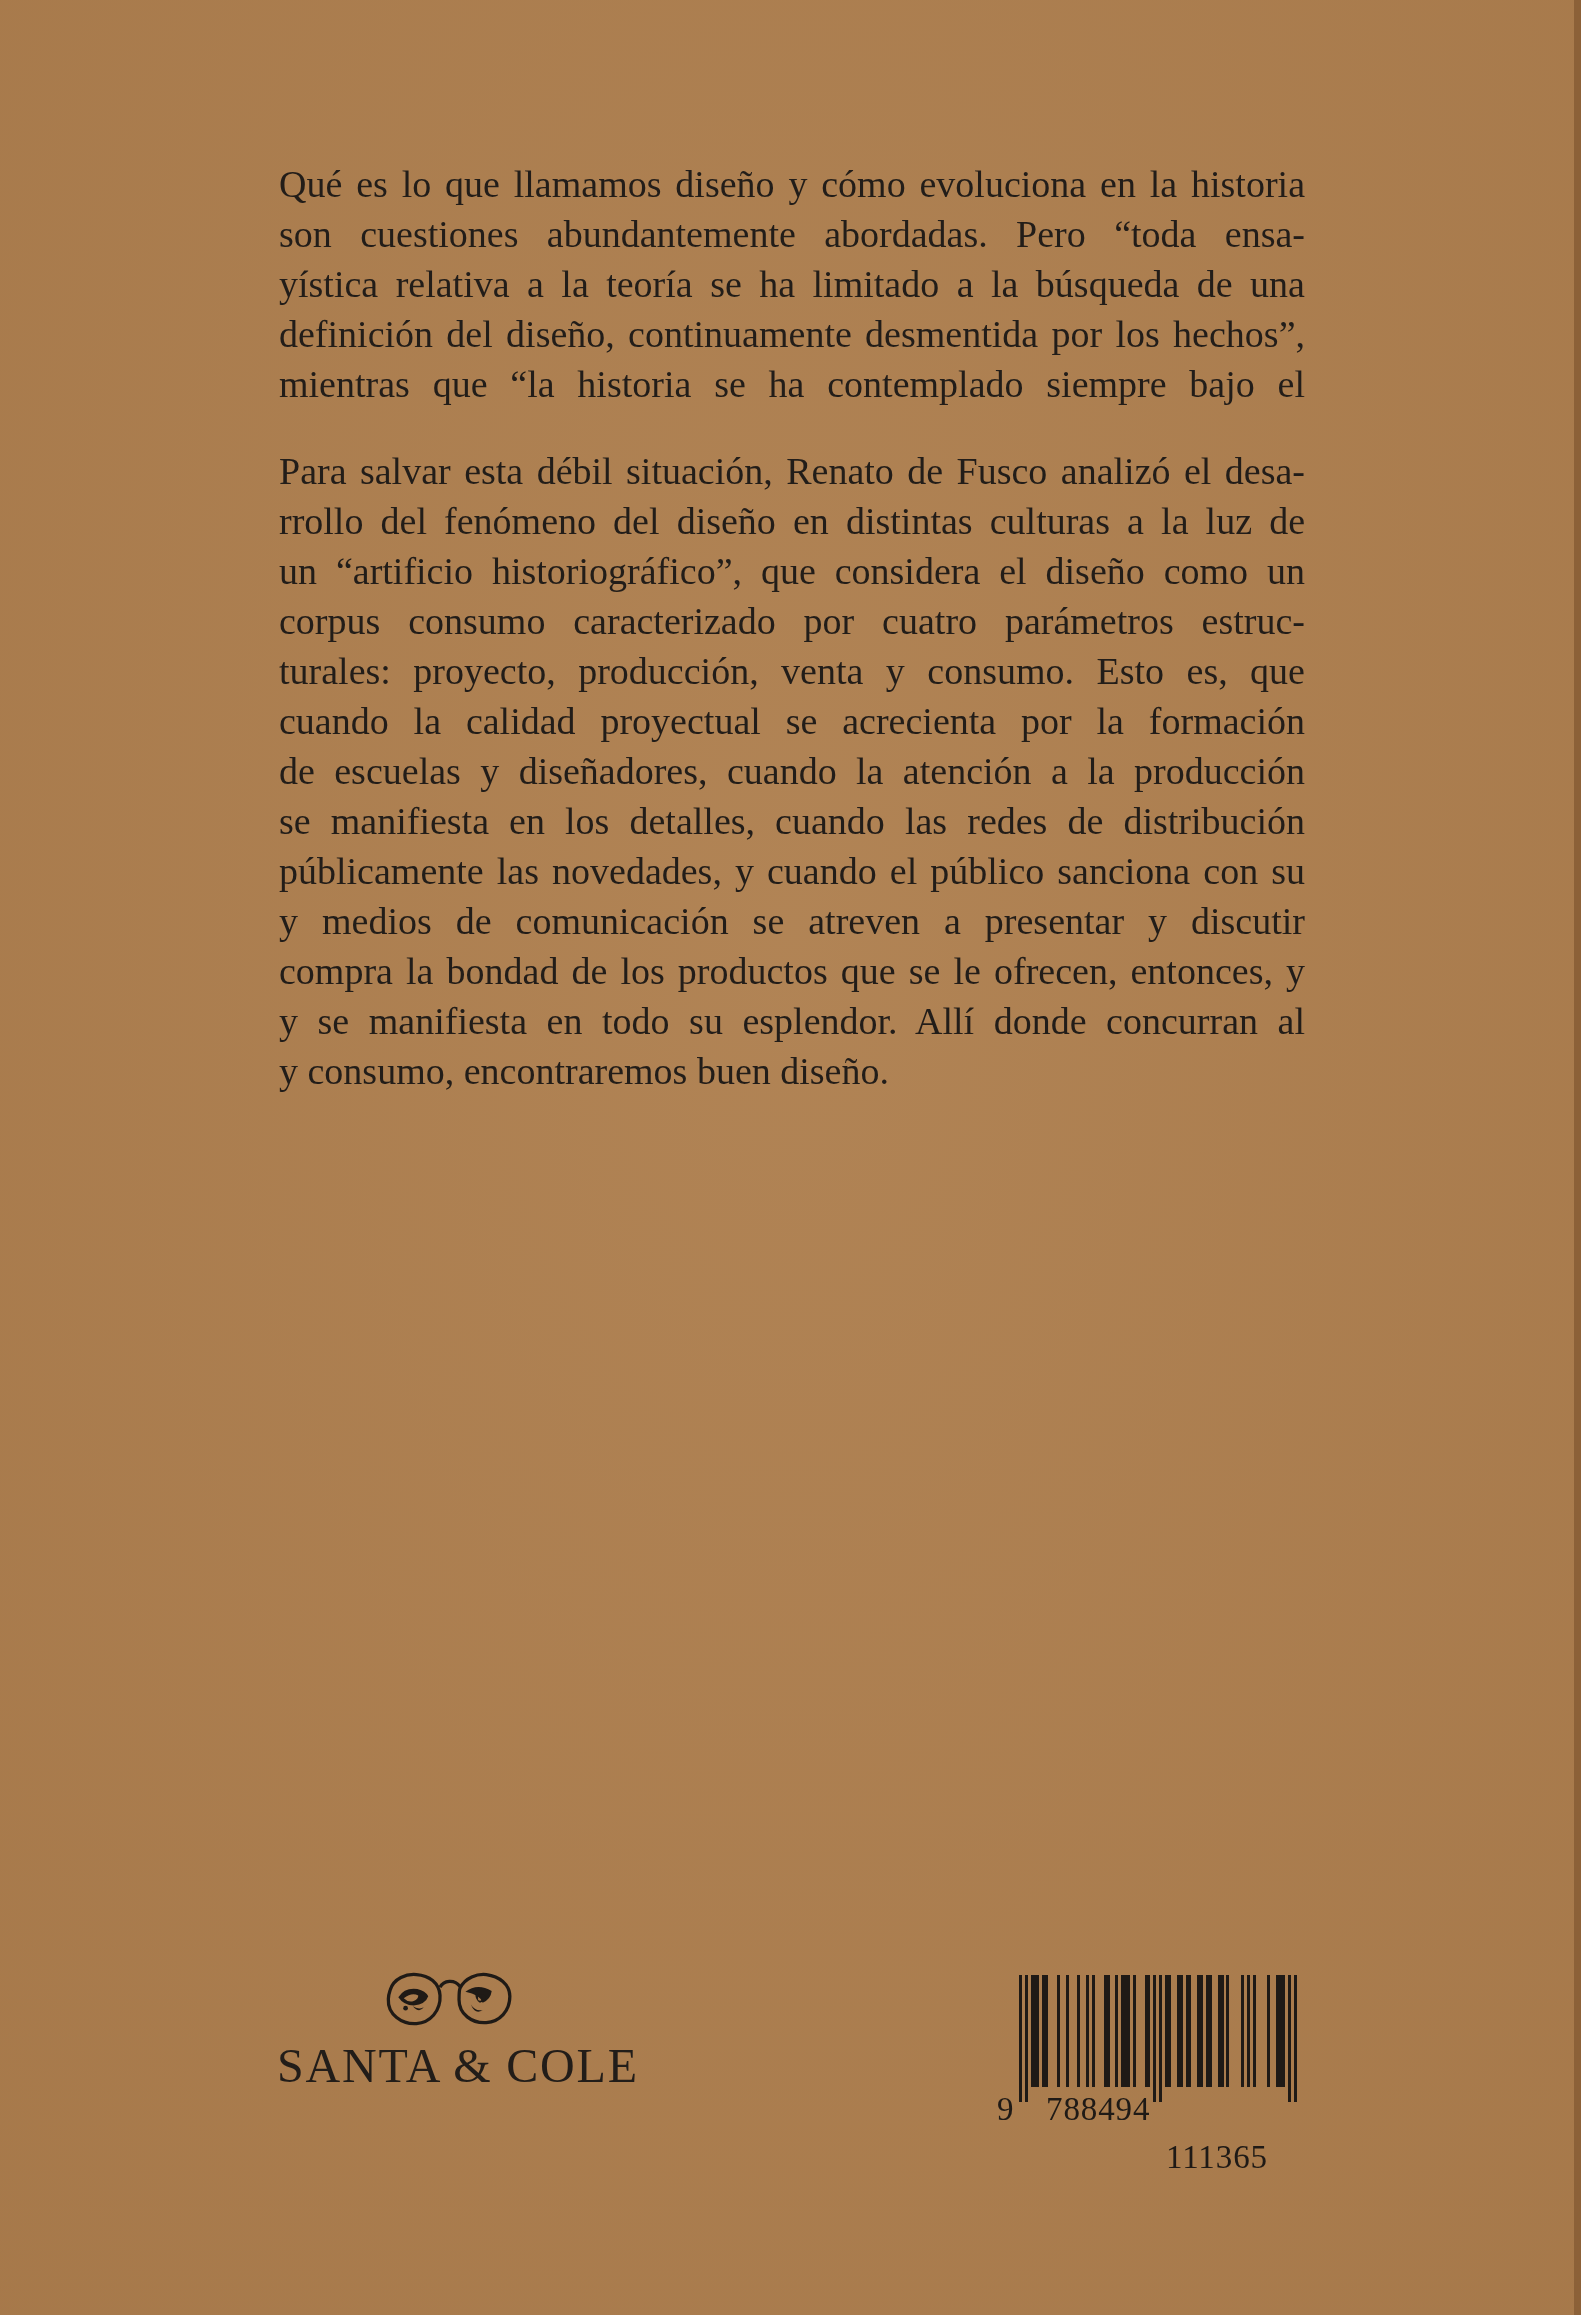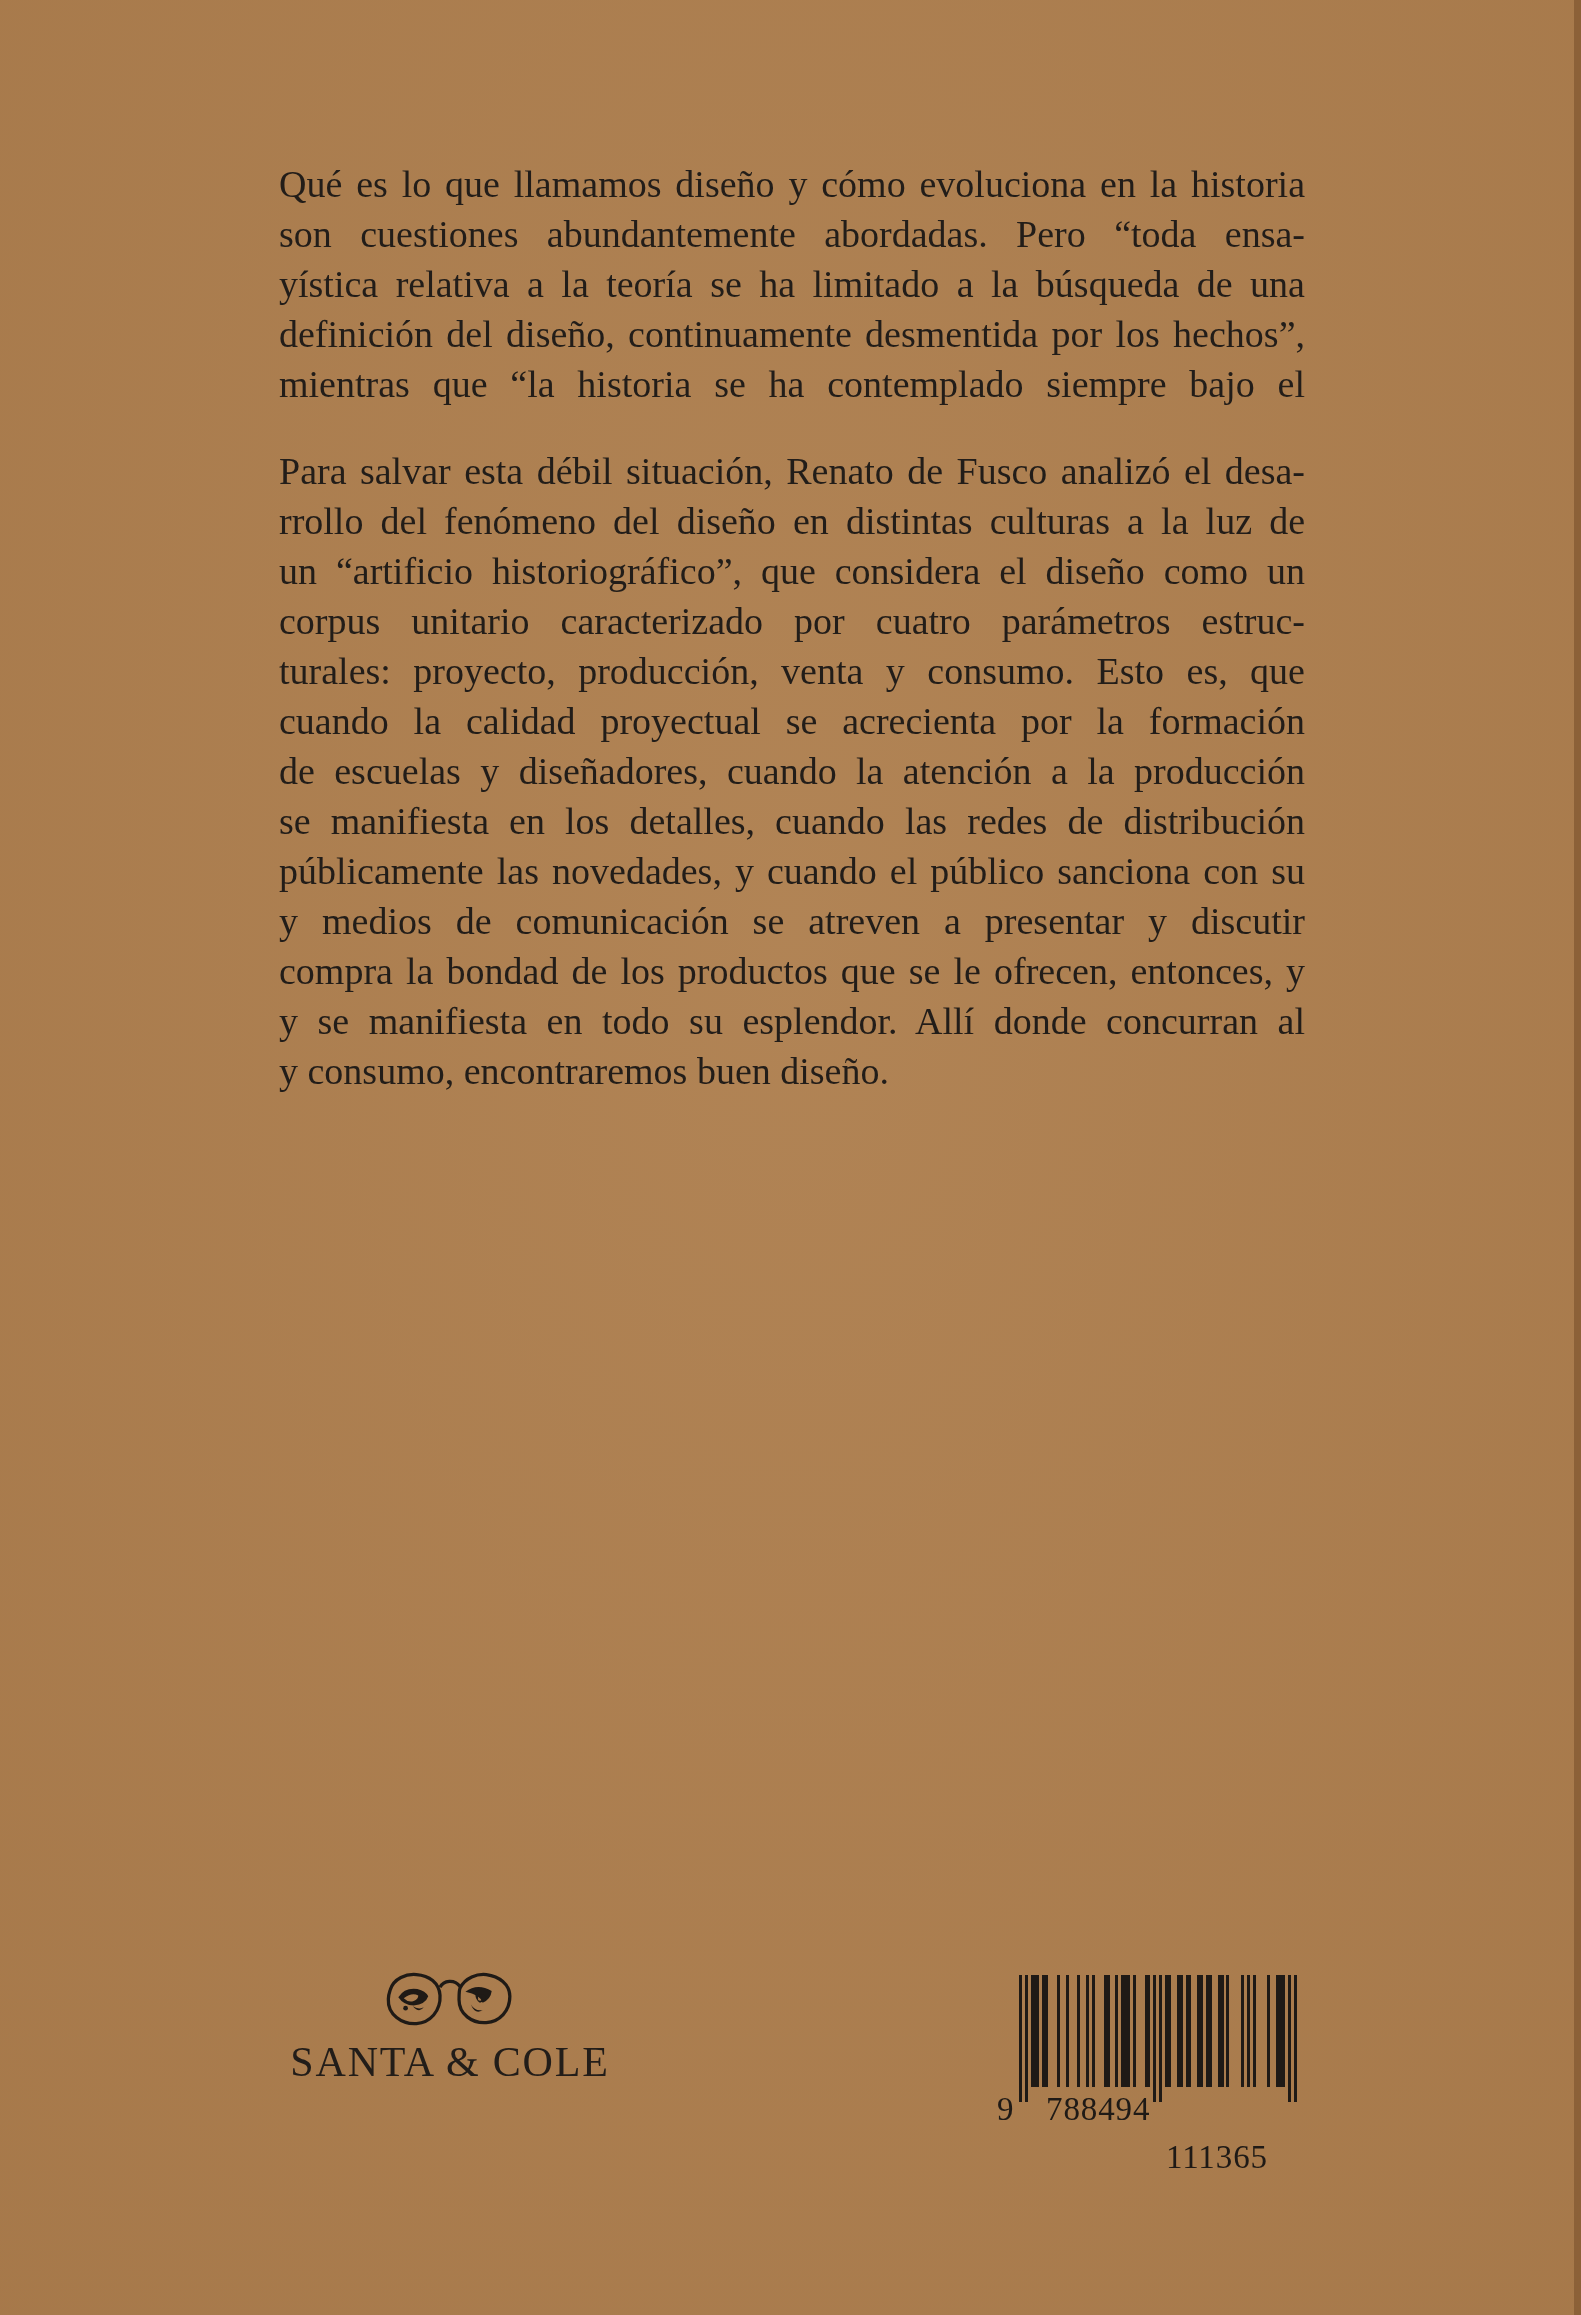--- a/index.html
+++ b/index.html
@@ -40,21 +40,21 @@
   .line em{font-style:italic;}
   
   .publisher{
     position:absolute;
     left:277px;top:1970px;width:346px;
     text-align:center;
   }
   .glasses{display:block;margin:0 auto;}
   .publisher-name{
     margin-top:8.1px;
-    font-size:42px;
+    font-size:48px;
     letter-spacing:1.8px;
     white-space:nowrap;
     color:var(--ink);
   }
   
   .barcode{
     position:absolute;
     left:1019px;top:1975px;
     width:277px;height:154px;
   }
@@ -88,21 +88,21 @@
       <div class="line">Qué es lo que llamamos diseño y cómo evoluciona en la historia</div>
       <div class="line">son cuestiones abundantemente abordadas. Pero “toda ensa-</div>
       <div class="line">yística relativa a la teoría se ha limitado a la búsqueda de una</div>
       <div class="line">definición del diseño, continuamente desmentida por los hechos”,</div>
       <div class="line">mientras que “la historia se ha contemplado siempre bajo el</div>
     </div>
     <div class="para para-2">
       <div class="line">Para salvar esta débil situación, Renato de Fusco analizó el desa-</div>
       <div class="line">rrollo del fenómeno del diseño en distintas culturas a la luz de</div>
       <div class="line">un “artificio historiográfico”, que considera el diseño como un</div>
-      <div class="line">corpus unitario caracterizado por cuatro parámetros estruc-</div>
+      <div class="line">corpus consumo caracterizado por cuatro parámetros estruc-</div>
       <div class="line">turales: proyecto, producción, venta y consumo. Esto es, que</div>
       <div class="line">cuando la calidad proyectual se acrecienta por la formación</div>
       <div class="line">de escuelas y diseñadores, cuando la atención a la producción</div>
       <div class="line">se manifiesta en los detalles, cuando las redes de distribución</div>
       <div class="line">públicamente las novedades, y cuando el público sanciona con su</div>
       <div class="line">y medios de comunicación se atreven a presentar y discutir</div>
       <div class="line">compra la bondad de los productos que se le ofrecen, entonces, y</div>
       <div class="line">y se manifiesta en todo su esplendor. Allí donde concurran al</div>
       <div class="line short">y consumo, encontraremos buen diseño.</div>
     </div>

